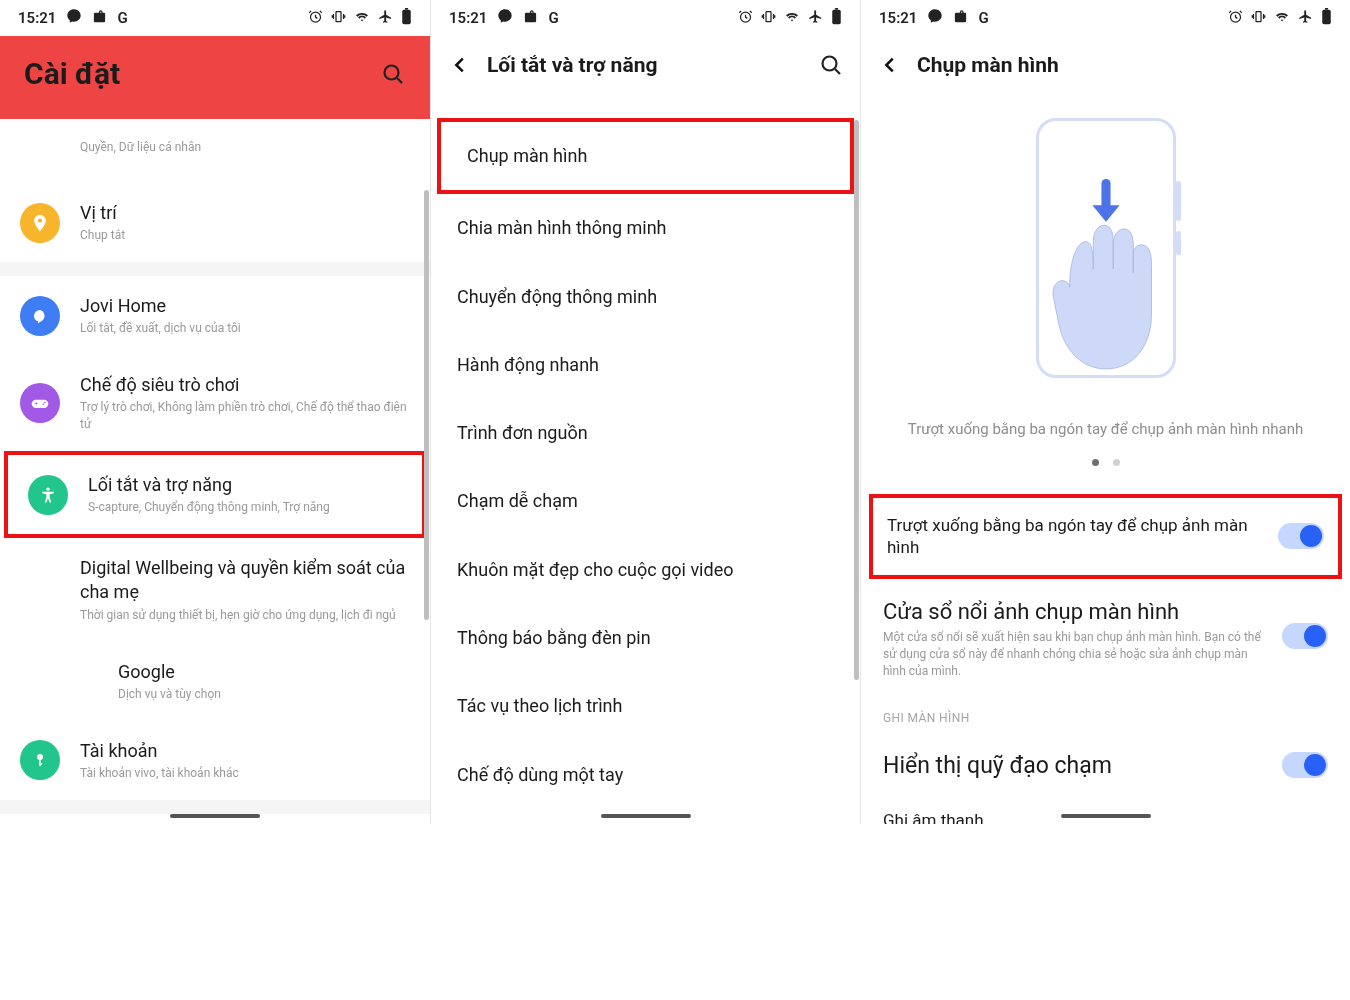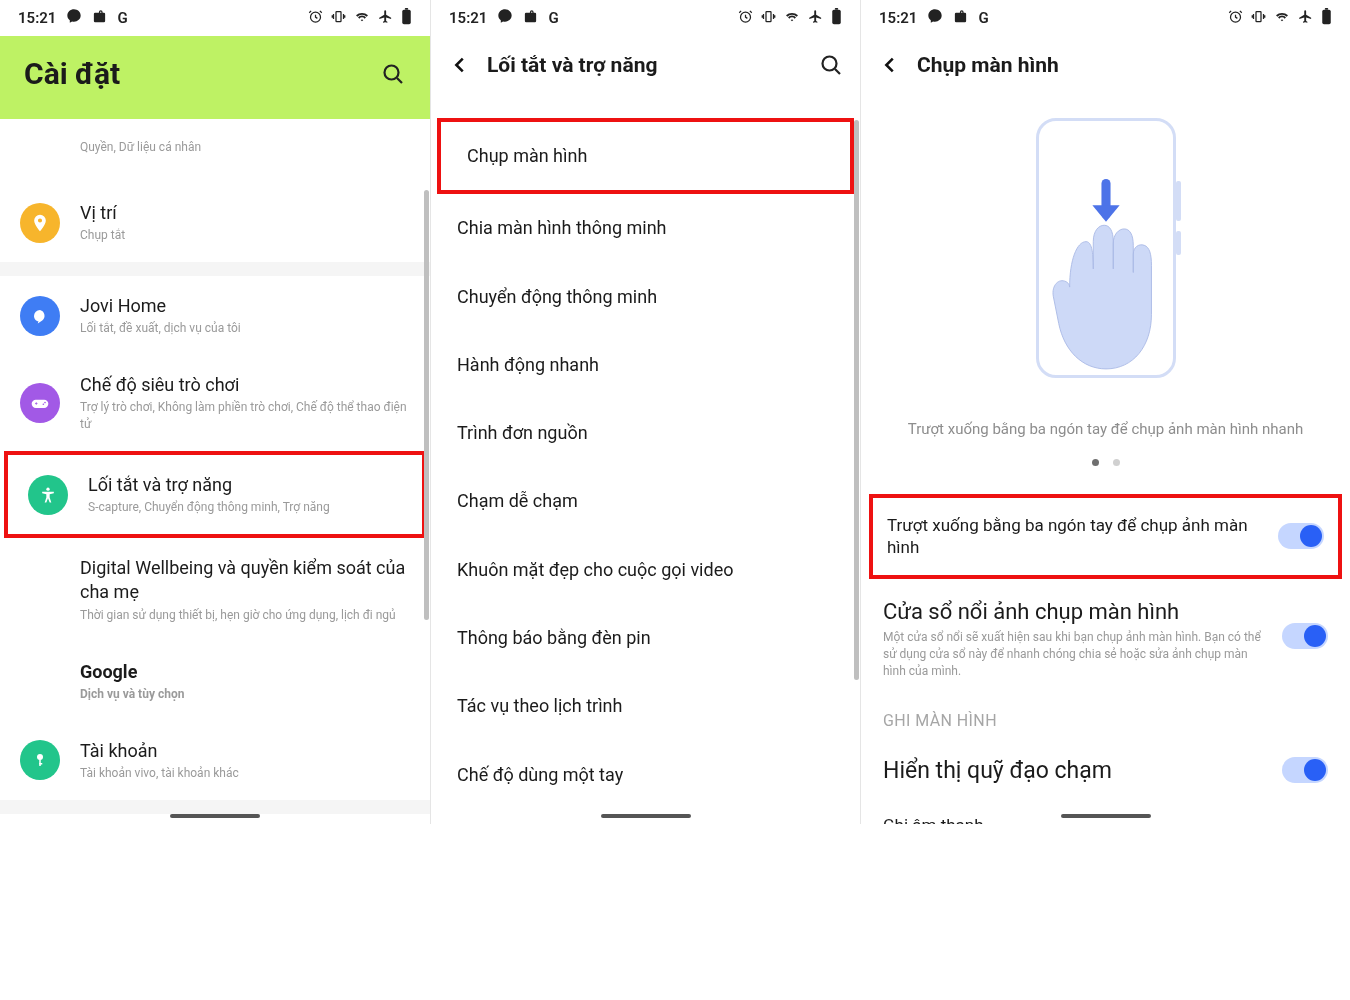--- a/index.html
+++ b/index.html
@@ -7,21 +7,21 @@
 .pane { width:430px; height:824px; position:relative; background:#fff; overflow:hidden; }
 .pane + .pane { border-left:1px solid #e5e5e5; }
 .pane3 { border-left:4px solid #d7d7d7; width:calc(100% - 860px); }
 
 
 .status { height:36px; display:flex; align-items:center; justify-content:space-between; padding:0 18px; font-size:15px; font-weight:600; color:#222; }
 .st-left, .st-right { display:flex; align-items:center; gap:10px; }
 .st-right { gap:8px; }
 
 
-.hdr-big { padding:20px 24px 28px 24px; display:flex; align-items:center; justify-content:space-between; background:#bef264; }
+.hdr-big { padding:20px 24px 28px 24px; display:flex; align-items:center; justify-content:space-between; background:#ef4444; }
 .hdr-big h1 { font-size:30px; font-weight:700; color:#1b1b1b; }
 .hdr-row { height:58px; display:flex; align-items:center; padding:0 16px; gap:14px; }
 .hdr-row h2 { font-size:21px; font-weight:700; color:#1b1b1b; flex:1; }
 
 .search-ic, .back-ic { width:26px; height:26px; display:flex; align-items:center; justify-content:center; }
 
 
 .sep { height:14px; background:#f5f5f5; }
 .row { display:flex; align-items:center; padding:18px 20px; gap:20px; min-height:64px; }
 .row2 { padding:22px 26px; }
@@ -37,21 +37,21 @@
 
 .toggle { width:46px; height:26px; border-radius:14px; background:#c5d6ff; position:relative; flex-shrink:0; }
 .toggle::after { content:""; position:absolute; right:2px; top:2px; width:22px; height:22px; border-radius:50%; background:#2960f6; }
 
 
 .illus { padding:24px 20px 10px 20px; text-align:center; }
 .illus-cap { font-size:15px; color:#8d8d8d; line-height:1.5; padding:0 20px; }
 .dots { display:flex; justify-content:center; gap:14px; margin:18px 0 14px 0; }
 .dot { width:7px; height:7px; border-radius:50%; background:#d0d0d0; }
 .dot.active { background:#6f6f6f; }
-.sec-hdr { font-size:16px; color:#a6a6a6; letter-spacing:0.4px; padding:18px 22px 8px 22px; }
+.sec-hdr { font-size:12px; color:#a6a6a6; letter-spacing:0.4px; padding:18px 22px 8px 22px; }
 
 .phone-frame { width:140px; height:260px; border:3px solid #d3ddf6; border-radius:20px; margin:0 auto 14px auto; position:relative; }
 .phone-frame::before { content:""; position:absolute; right:-8px; top:60px; width:5px; height:40px; background:#d3ddf6; border-radius:2px; }
 .phone-frame::after { content:""; position:absolute; right:-8px; top:110px; width:5px; height:24px; background:#d3ddf6; border-radius:2px; }
 .hand { position:absolute; left:50%; transform:translateX(-50%); bottom:-30px; width:190px; }
 
 .scroll1, .scroll2 { position:absolute; right:1px; width:5px; border-radius:3px; background:#bfbfbf; }
 .scroll1 { top:190px; height:430px; }
 .scroll2 { top:120px; height:560px; }
 </style>
@@ -165,21 +165,21 @@
     </div>
   </div>
 
   <div class="row" style="padding-left:80px;">
     <div class="r-txt">
       <div class="r-title">Digital Wellbeing và quyền kiểm soát của cha mẹ</div>
       <div class="r-sub">Thời gian sử dụng thiết bị, hẹn giờ cho ứng dụng, lịch đi ngủ</div>
     </div>
   </div>
 
-  <div class="row" style="padding-left:80px;font-weight:bold;">
+  <div class="row" style="padding-left:118px;">
     <div class="r-txt">
       <div class="r-title">Google</div>
       <div class="r-sub">Dịch vụ và tùy chọn</div>
     </div>
   </div>
 
   <div class="row">
     <div class="ic-circ" style="background:#22c58b">
       <svg width="18" height="18" viewBox="0 0 24 24" fill="#fff">
           <circle cx="12" cy="8" r="4"></circle>

